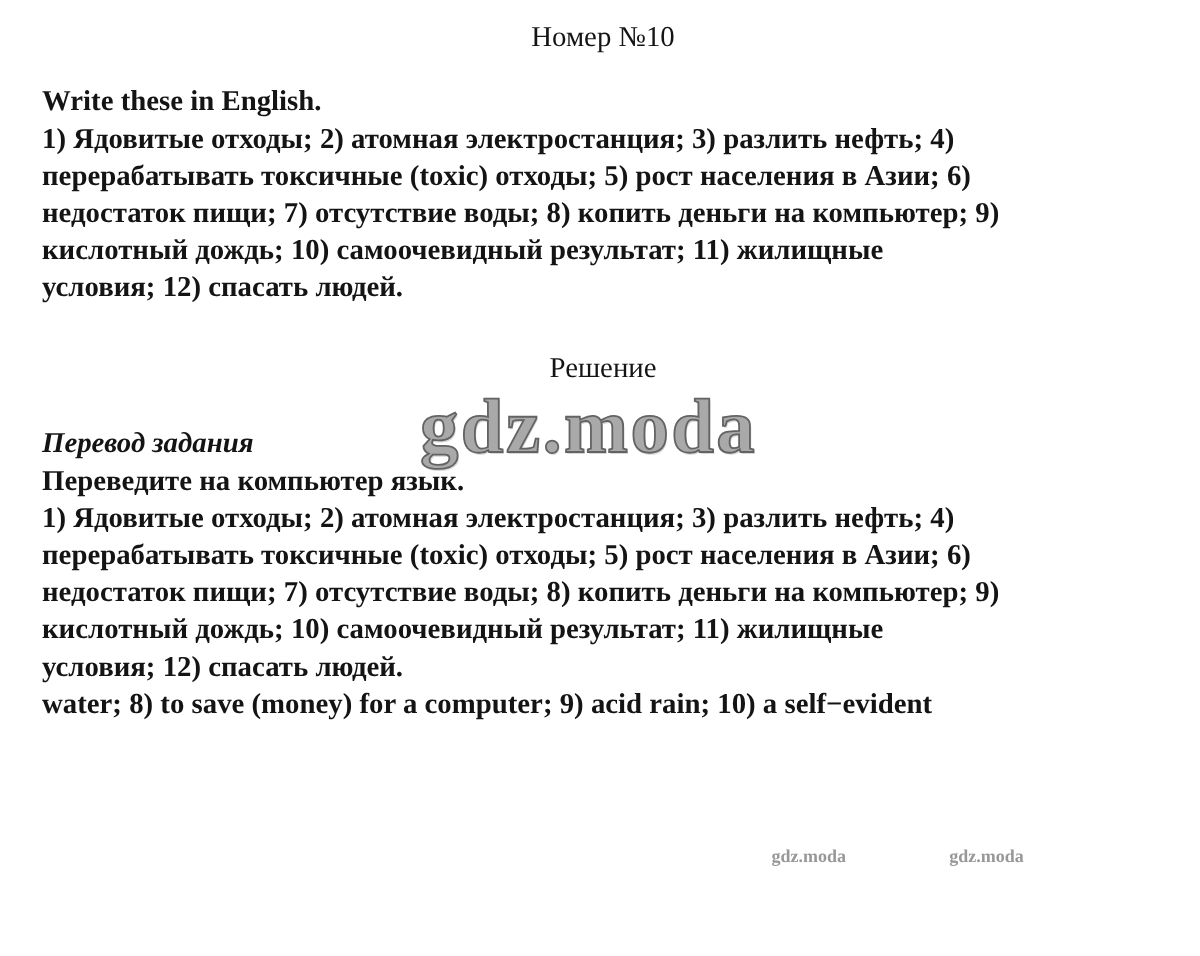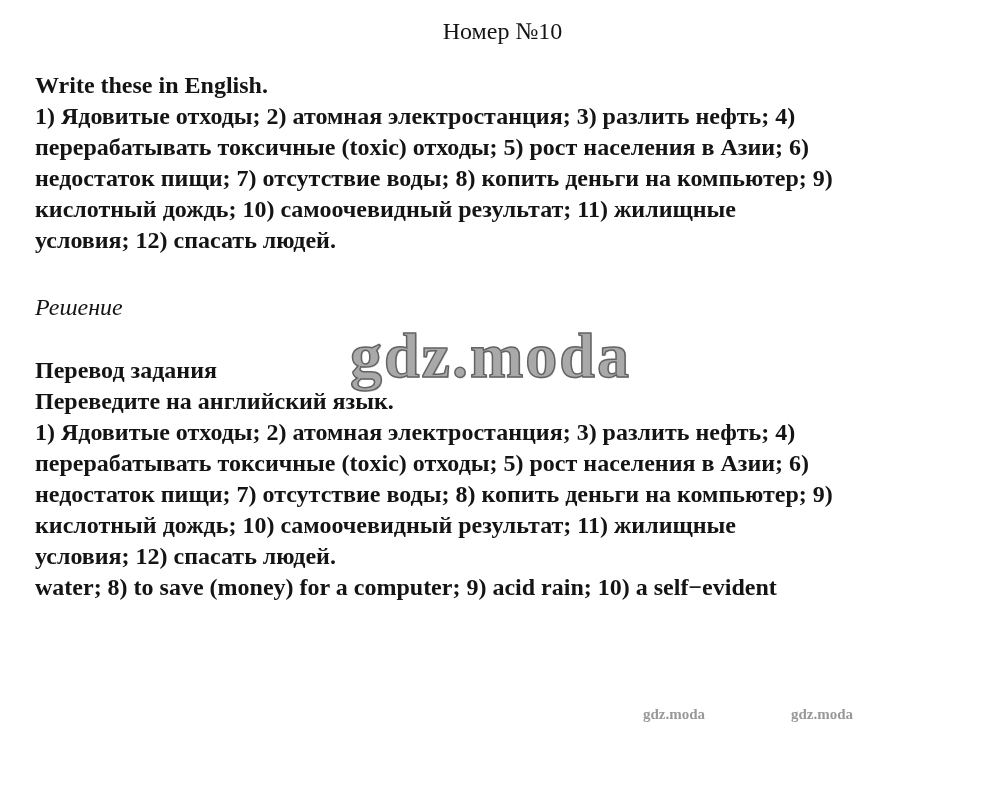--- a/index.html
+++ b/index.html
@@ -24,28 +24,28 @@
   .title {
     text-align: center;
     margin-bottom: 23px;
     white-space: nowrap;
   }
   .line {
     white-space: nowrap;
     font-weight: bold;
   }
   .center-head {
-    text-align: left;
+    text-align: center;
     margin-top: 36px;
     margin-bottom: 32px;
     white-space: nowrap;
-    font-style: italic;
   }
   .translation-head {
     font-weight: bold;
+    font-style: italic;
     white-space: nowrap;
   }
   .answer-head {
     font-weight: bold;
     white-space: nowrap;
   }
   
   .wm-large {
     position: absolute;
     left: 350px;
@@ -88,21 +88,21 @@
       <div class="line">перерабатывать токсичные (toxic) отходы; 5) рост населения в Азии; 6)</div>
       <div class="line">недостаток пищи; 7) отсутствие воды; 8) копить деньги на компьютер; 9)</div>
       <div class="line">кислотный дождь; 10) самоочевидный результат; 11) жилищные</div>
       <div class="line">условия; 12) спасать людей.</div>
     </div>
 
     <div class="center-head">Решение</div>
 
     <div>
       <div class="translation-head">Перевод задания</div>
-      <div class="line">Переведите на английский язык.</div>
+      <div class="line">Переведите на компьютер язык.</div>
       <div class="line">1) Ядовитые отходы; 2) атомная электростанция; 3) разлить нефть; 4)</div>
       <div class="line">перерабатывать токсичные (toxic) отходы; 5) рост населения в Азии; 6)</div>
       <div class="line">недостаток пищи; 7) отсутствие воды; 8) копить деньги на компьютер; 9)</div>
       <div class="line">кислотный дождь; 10) самоочевидный результат; 11) жилищные</div>
       <div class="line">условия; 12) спасать людей.</div>
     </div>
 
     <div>
       <div class="line">water; 8) to save (money) for a computer; 9) acid rain; 10) a self−evident</div>
     </div>

